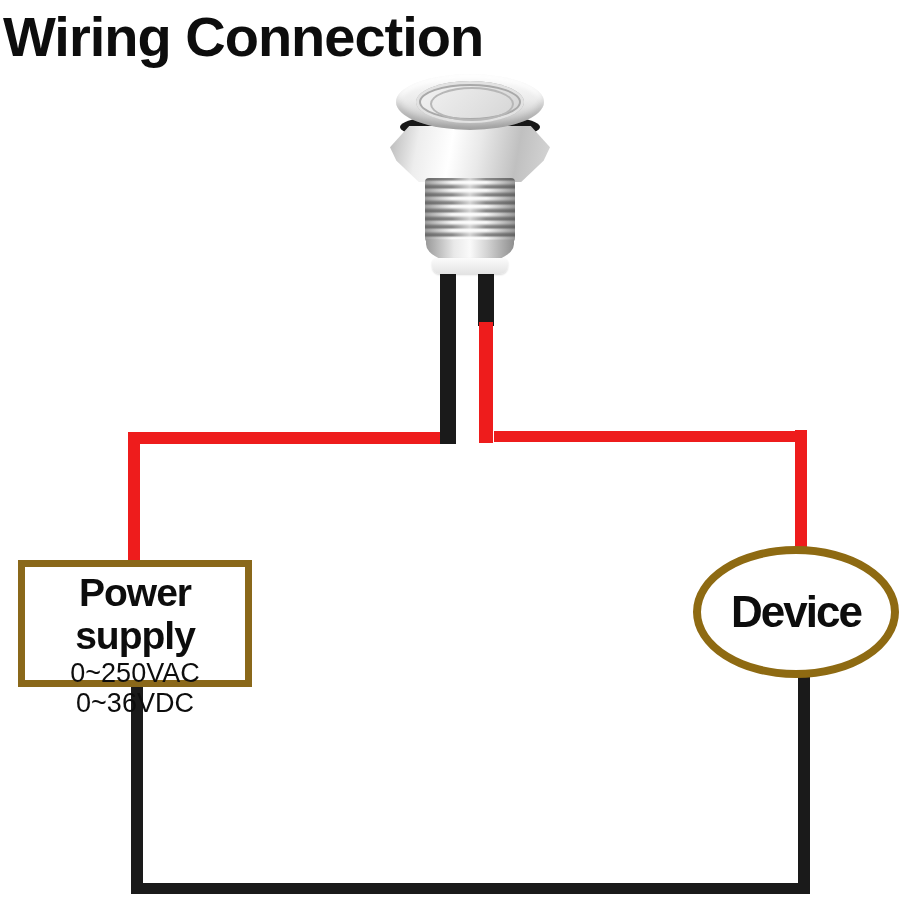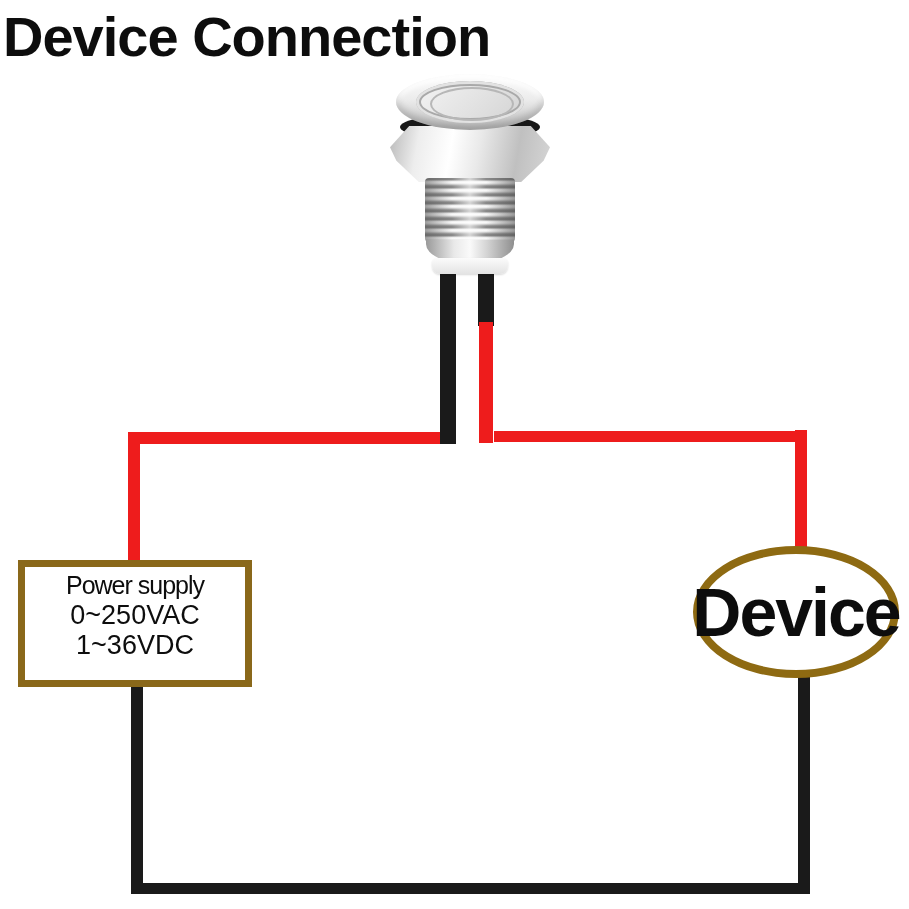--- a/index.html
+++ b/index.html
@@ -70,36 +70,36 @@
   .red-v-right{left:795px;top:430px;width:12px;height:122px;}
   .blk-v-left{left:131px;top:685px;width:12px;height:209px;}
   .blk-h-bottom{left:131px;top:883px;width:679px;height:11px;}
   .blk-v-right{left:798px;top:677px;width:12px;height:217px;}
   
   .power-box{
     position:absolute;left:18px;top:560px;width:234px;height:127px;
     border:7px solid #8a681a;background:#ffffff;box-sizing:border-box;
     z-index:4;text-align:center;color:#0d0d0d;
   }
-  .power-title{font-size:25px;font-weight:normal;line-height:1.1;margin-top:5px;letter-spacing:-1px;}
+  .power-title{font-size:39px;font-weight:bold;line-height:1.1;margin-top:5px;letter-spacing:-1px;}
   .power-range{font-size:27px;font-weight:normal;line-height:1.12;letter-spacing:0px;}
   
   .device-ellipse{
     position:absolute;left:693px;top:546px;width:206px;height:132px;
     border:8px solid #8e6a12;border-radius:50%;background:#ffffff;box-sizing:border-box;
     z-index:4;display:flex;align-items:center;justify-content:center;color:#0d0d0d;
   }
-  .device-label{font-size:68px;font-weight:bold;letter-spacing:-2px;}
+  .device-label{font-size:44px;font-weight:bold;letter-spacing:-2px;}
 </style>
 </head>
 <body>
 
 <div class="canvas">
 
-  <div class="page-title">Device Connection</div>
+  <div class="page-title">Wiring Connection</div>
 
   <div>
     <div class="sw-part sw-gasket"></div>
     <div class="sw-part sw-hex"></div>
     <div class="sw-part sw-threads"></div>
     <div class="sw-part sw-lower"></div>
     <div class="sw-part sw-base"></div>
     <div class="sw-part sw-cap-top"></div>
     <div class="sw-part sw-cap-face"></div>
     <div class="sw-part sw-cap-face-inner"></div>
@@ -114,20 +114,20 @@
   <div class="wire wire-red red-v-left"></div>
   <div class="wire wire-red red-v-right"></div>
 
   <div class="wire wire-black blk-v-left"></div>
   <div class="wire wire-black blk-h-bottom"></div>
   <div class="wire wire-black blk-v-right"></div>
 
   <div class="power-box">
     <div class="power-title">Power supply</div>
     <div class="power-range">0~250VAC</div>
-    <div class="power-range">1~36VDC</div>
+    <div class="power-range">0~36VDC</div>
   </div>
 
   <div class="device-ellipse">
     <span class="device-label">Device</span>
   </div>
 
 </div>
 
 </body></html>

